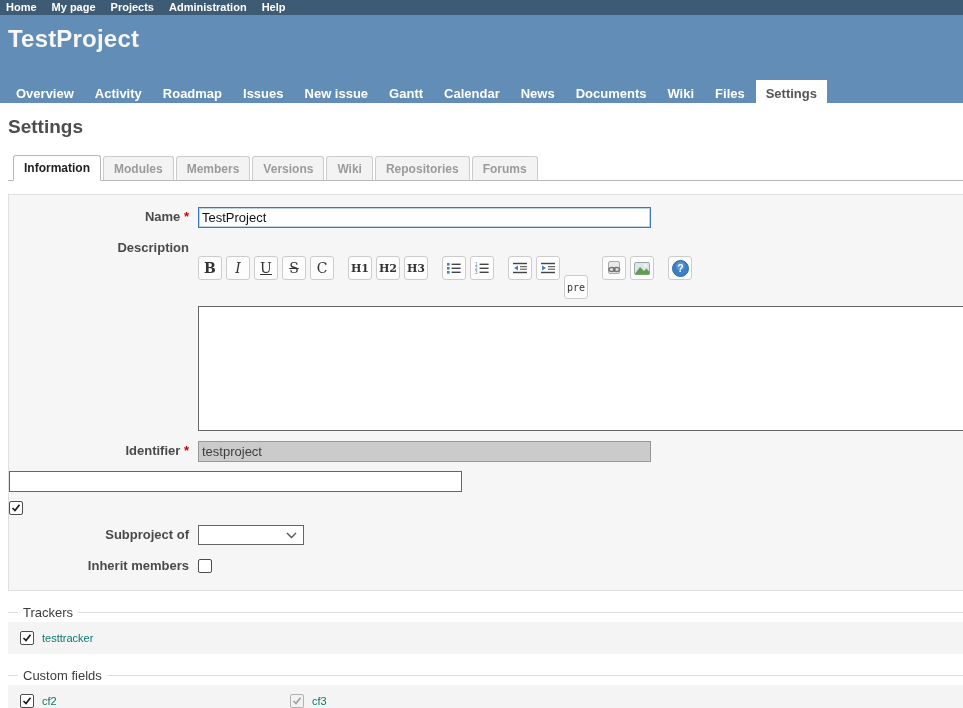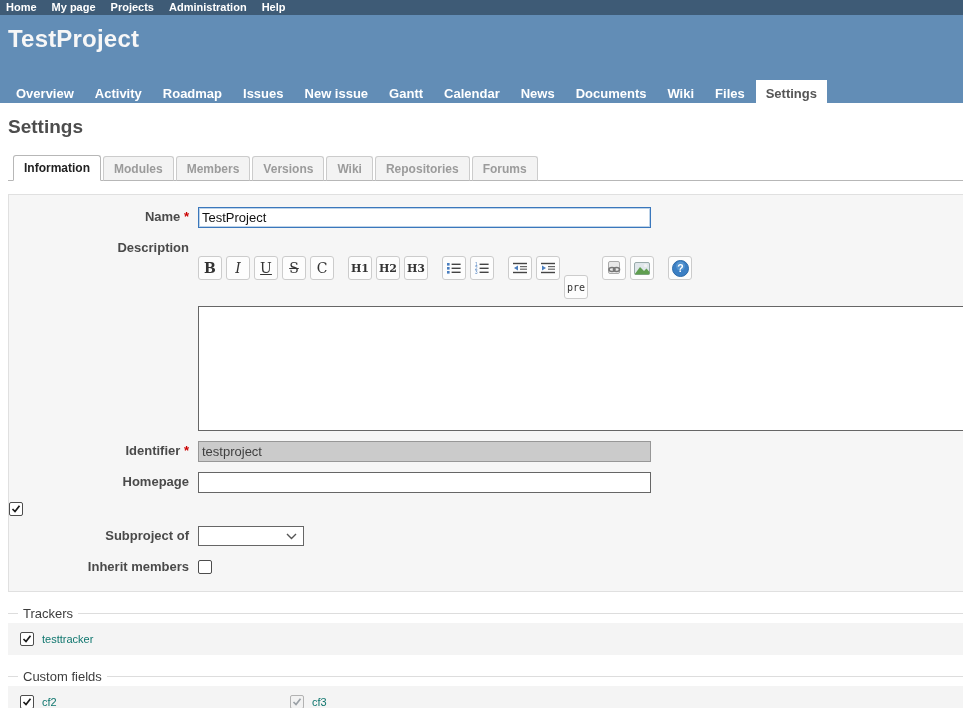--- a/index.html
+++ b/index.html
@@ -268,21 +268,20 @@
 
       <div class="row">
         <div class="lbl">
           <span>Identifier</span>
           <span class="req">*</span>
         </div>
         <input class="txt disabled" type="text" disabled="" value="testproject" style="">
       </div>
 
       <div class="row">
-        <div class="lbl">Homepage</div>
         <input class="txt" type="text" value="" style="">
       </div>
 
       <div class="row">
         <span class="cb checked">
           <svg viewBox="0 0 10 10">
               <polyline points="1.5,5 4,7.5 8.5,1.8"></polyline>
             </svg>
         </span>
       </div>

